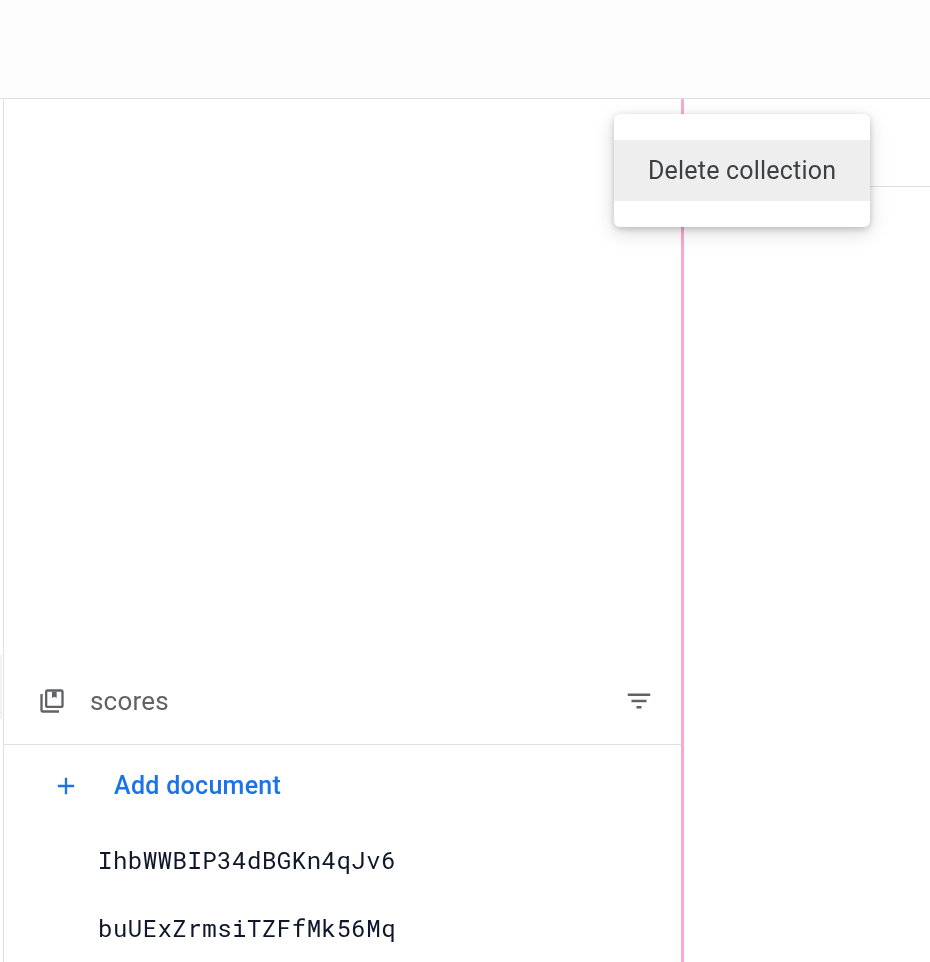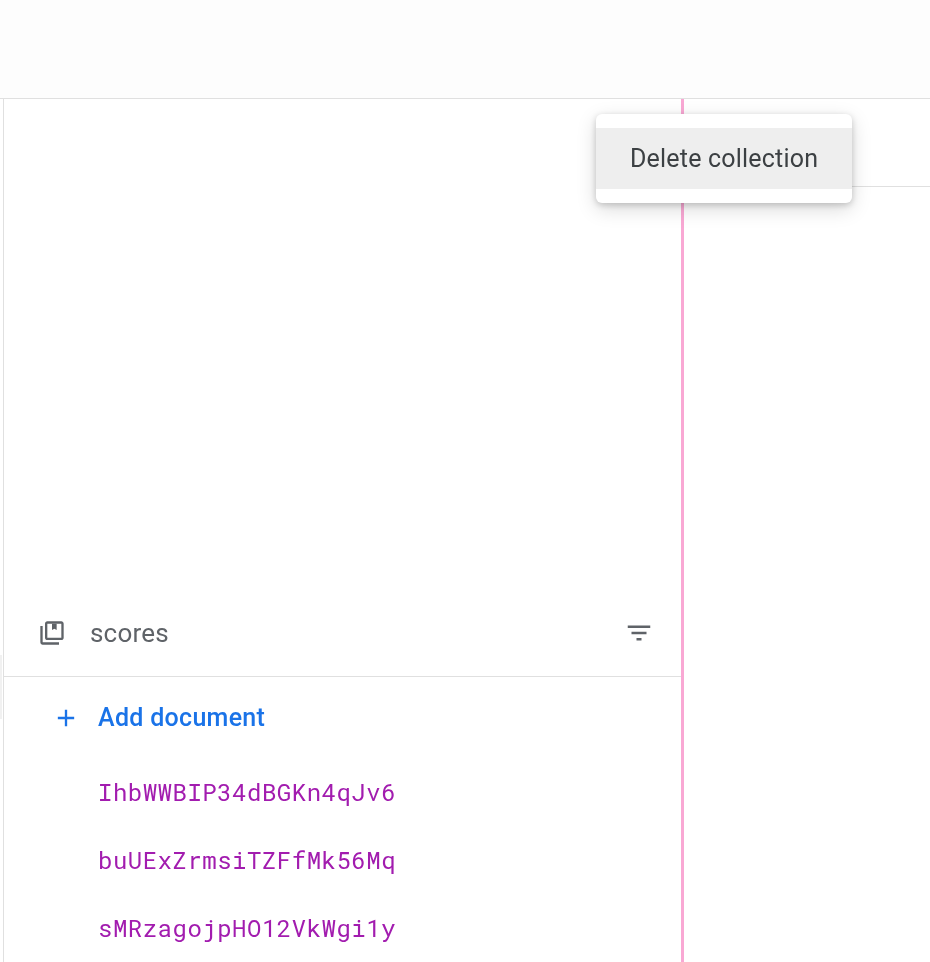--- a/index.html
+++ b/index.html
@@ -70,21 +70,21 @@
     height: 36px;
     flex-shrink: 0;
     cursor: pointer;
     display:flex;
     align-items:center;
     justify-content:center;
   }
   .add-row {
     display: flex;
     align-items: center;
-    gap: 18px;
+    gap: 34px;
     padding: 26px 0 26px 48px;
     cursor: pointer;
   }
   .add-icon {
     width: 28px;
     height: 28px;
     display: flex;
     align-items: center;
     justify-content: center;
   }
@@ -93,41 +93,41 @@
     color: #1a73e8;
     font-weight: 500;
     letter-spacing: 0.3px;
   }
   .doc-list {
     padding: 0 0 0 94px;
   }
   .doc-item {
     font-family: 'Roboto Mono', 'Menlo', 'Consolas', monospace;
     font-size: 24px;
-    color: #a21caf;
+    color: #0f172a;
     padding: 18px 0;
     cursor: pointer;
     letter-spacing: 0.5px;
   }
   .right-pane {
     flex: 1;
     background: #ffffff;
   }
   .right-pane .right-header{
     height:88px;
     border-bottom:1px solid #e0e0e0;
   }
   .menu-popup {
     position: absolute;
     top: 114px;
-    left: 596px;
+    left: 614px;
     background: #ffffff;
     border-radius: 6px;
     box-shadow: 0 2px 6px rgba(0,0,0,0.18), 0 6px 20px rgba(0,0,0,0.15);
-    padding: 14px 0;
+    padding: 26px 0;
     z-index: 10;
   }
   .menu-item {
     padding: 16px 34px;
     font-size: 25px;
     color: #3c4043;
     background: #eeeeee;
     cursor: pointer;
     white-space: nowrap;
     letter-spacing: 0.2px;
@@ -163,21 +163,20 @@
         <svg viewBox="0 0 24 24" width="28" height="28" fill="#1a73e8">
           <path d="M19 13h-6v6h-2v-6H5v-2h6V5h2v6h6v2z"></path>
         </svg>
       </span>
       <span class="add-label">Add document</span>
     </div>
 
     <div class="doc-list">
       <div class="doc-item">IhbWWBIP34dBGKn4qJv6</div>
       <div class="doc-item">buUExZrmsiTZFfMk56Mq</div>
-      <div class="doc-item">sMRzagojpHO12VkWgi1y</div>
     </div>
   </div>
 
   <div class="right-pane">
     <div class="right-header"></div>
   </div>
 </div>
 
 <div class="menu-popup">
   <div class="menu-item">Delete collection</div>

